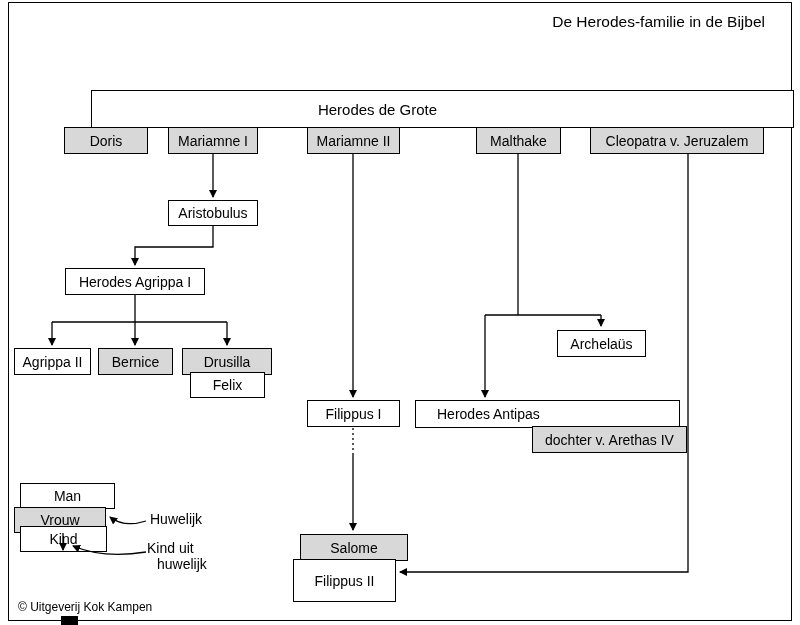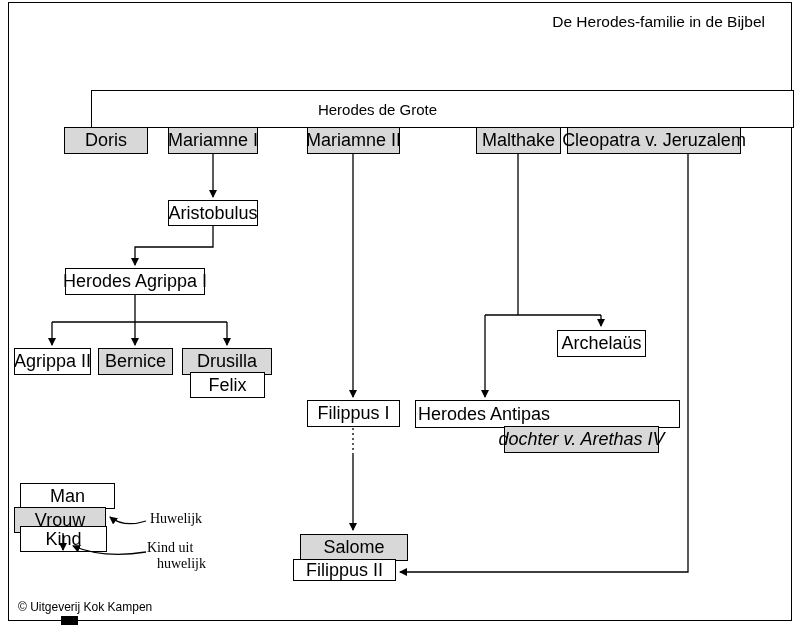--- a/index.html
+++ b/index.html
@@ -2,45 +2,45 @@
 <html><head>
 <meta charset="utf-8">
 <style>
   * { margin:0; padding:0; box-sizing:border-box; }
   html,body { background:#fff; }
   body { font-family:"Liberation Sans", sans-serif; color:#000; }
   .stage { position:relative; width:800px; height:625px; background:#fff; overflow:hidden;border-radius:16px; }
   .frame { position:absolute; left:8px; top:2px; width:784px; height:619px; border:1.5px solid #000; }
   .title { position:absolute; left:534px; top:13px; width:231px; font-size:15.5px; text-align:right; }
   .node { position:absolute; display:flex; align-items:center; justify-content:center;
-          border:1.4px solid #000; background:#fff; font-size:18px; white-space:nowrap; }
+          border:1.4px solid #000; background:#fff; font-size:14px; white-space:nowrap; }
   .gray { background:#d8d8d8; }
   .n-root       { left:60px;  top:90px;  width:703px; height:38px; font-size:15px; padding-right:130px;margin-left:31px; }
   .n-doris      { left:64px;  top:127px; width:84px;  height:27px; }
   .n-mariamne1  { left:168px; top:127px; width:90px;  height:27px; }
   .n-mariamne2  { left:307px; top:127px; width:93px;  height:27px; }
   .n-malthake   { left:476px; top:127px; width:85px;  height:27px; }
-  .n-cleopatra  { left:567px; top:127px; width:174px; height:27px; }
+  .n-cleopatra  { left:590px; top:127px; width:174px; height:27px; }
   .n-aristobulus{ left:168px; top:200px; width:90px;  height:26px; }
   .n-agrippa1   { left:65px;  top:268px; width:140px; height:27px; }
   .n-agrippa2   { left:14px;  top:348px; width:77px;  height:27px; }
   .n-bernice    { left:98px;  top:348px; width:75px;  height:27px; }
   .n-drusilla   { left:182px; top:348px; width:90px;  height:27px; }
   .n-felix      { left:190px; top:372px; width:75px;  height:26px; }
   .n-archelaus  { left:557px; top:330px; width:89px;  height:27px; }
   .n-filippus1  { left:307px; top:400px; width:93px;  height:27px; }
-  .n-antipas    { left:415px; top:400px; width:265px; height:28px; justify-content:flex-start; padding-left:2px; }
+  .n-antipas    { left:415px; top:400px; width:265px; height:28px; justify-content:flex-start; padding-left:21px; }
   .n-herodias   { left:240px; top:426px; width:250px; height:27px; justify-content:flex-start; padding-left:21px; }
-  .n-dochter    { left:504px; top:426px; width:155px; height:27px;font-style:italic; }
+  .n-dochter    { left:532px; top:426px; width:155px; height:27px; }
   .n-salome     { left:300px; top:534px; width:108px; height:27px; }
-  .n-filippus2  { left:293px; top:559px; width:103px; height:22px; }
+  .n-filippus2  { left:293px; top:559px; width:103px; height:43px; }
   .n-man        { left:20px;  top:483px; width:95px;  height:26px; }
   .n-vrouw      { left:14px;  top:507px; width:92px;  height:26px; }
   .n-kind       { left:20px;  top:526px; width:87px;  height:26px; }
-  .lbl { position:absolute; font-size:14px;font-family:Liberation Serif, serif; }
+  .lbl { position:absolute; font-size:14px; }
   .lbl-huwelijk { left:150px; top:511px; }
   .lbl-kinduit  { left:147px; top:540px; line-height:16px; }
   .lbl-kinduit .l2 { margin-left:10px; }
   .copyright { position:absolute; left:18px; top:600px; font-size:12px; }
   .print-mark { position:absolute; left:61px; top:616px; width:17px; height:9px; background:#000; }
   .connectors { position:absolute; left:0; top:0; pointer-events:none; }
 </style>
 </head>
 <body>
 

